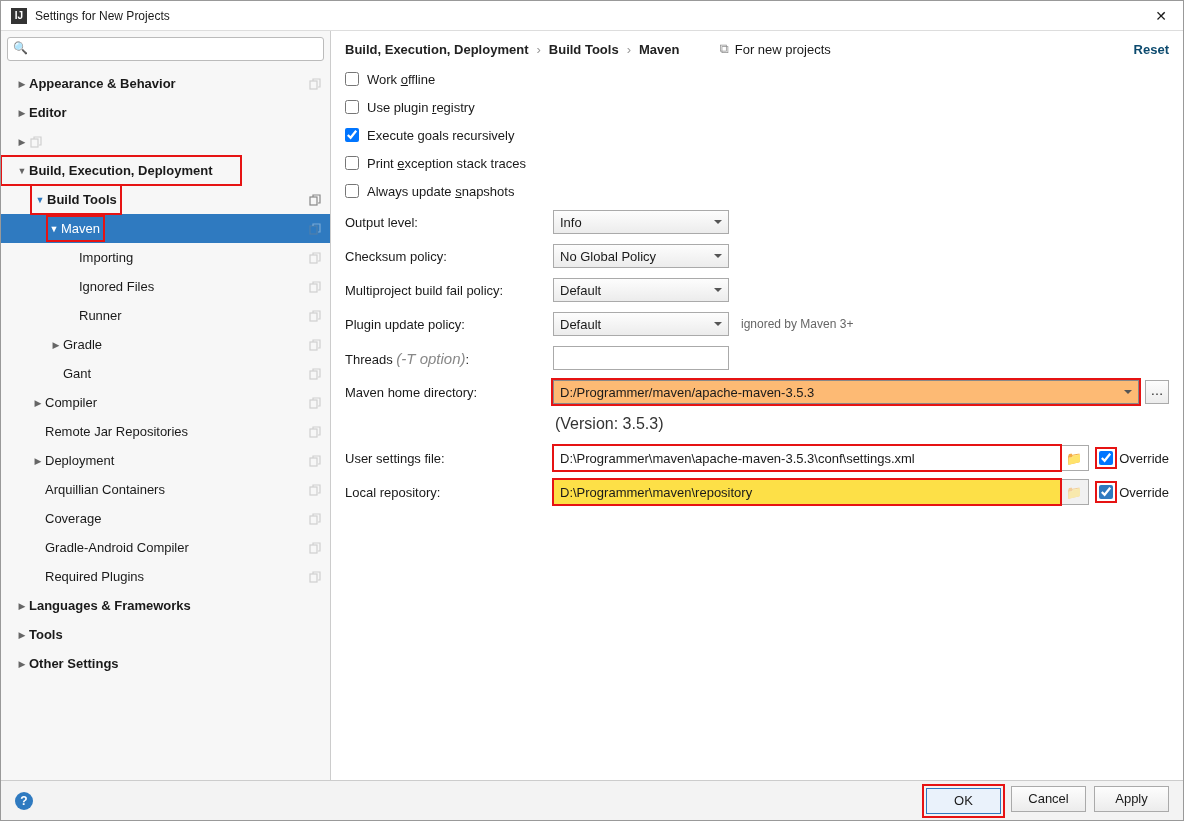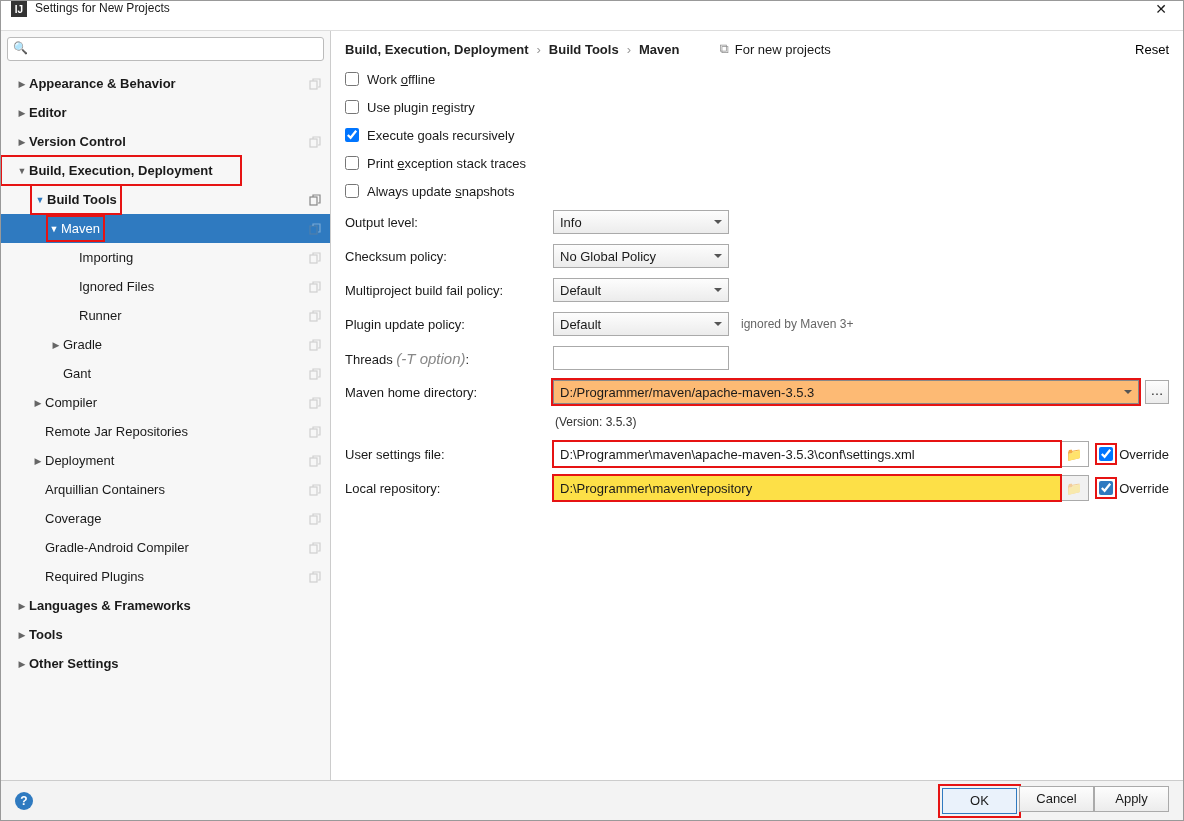--- a/index.html
+++ b/index.html
@@ -1,17 +1,17 @@
 <!DOCTYPE html>
 <html><head>
 <meta charset="utf-8">
 <style>
 *{box-sizing:border-box;margin:0;padding:0;font-family:"Segoe UI",Arial,sans-serif;font-size:13px;color:#1a1a1a}
 body{width:1184px;height:821px;background:#fff;border:1px solid #999;display:flex;flex-direction:column;overflow:hidden}
-.titlebar{height:30px;display:flex;align-items:flex-start;padding:0 10px;border-bottom:1px solid #ddd}
+.titlebar{height:30px;display:flex;align-items:center;padding:0 10px;border-bottom:1px solid #ddd}
 .titlebar .app-icon{width:16px;height:16px;background:#333;margin-right:8px;display:flex;align-items:center;justify-content:center;color:#fff;font-size:10px;font-weight:bold}
 .titlebar .title{flex:1;font-size:12px}
 .titlebar .close{font-size:14px;cursor:default;padding:0 6px}
 .body{flex:1;display:flex;overflow:hidden}
 .sidebar{width:330px;border-right:1px solid #ccc;background:#f7f7f7;display:flex;flex-direction:column}
 .search{margin:6px;position:relative}
 .search input{width:100%;height:24px;border:1px solid #bbb;border-radius:3px;padding:0 6px 0 26px;background:#fff}
 .search .mag{position:absolute;left:6px;top:4px;color:#888;font-size:12px}
 .tree{flex:1;overflow:auto;padding-top:2px}
 .node{display:flex;align-items:center;height:29px;padding-right:8px;cursor:default}
@@ -21,47 +21,47 @@
 .node.bold .label{font-weight:600}
 .node.selected{background:#2f7ac0}
 .node.selected .label,.node.selected .arrow{color:#fff}
 .node.selected .copy path{stroke:#fff}
 .redbox{outline:2px solid #e61313;outline-offset:-1px}
 .main{flex:1;display:flex;flex-direction:column;position:relative}
 .crumbbar{display:flex;align-items:center;padding:10px 14px 8px 14px}
 .crumbbar .crumb{font-weight:600;color:#222}
 .crumbbar .sep{margin:0 8px;color:#999}
 .crumbbar .hint{margin-left:40px;color:#999;display:flex;align-items:center;gap:6px}
-.crumbbar .reset{margin-left:auto;color:#000000;font-weight:400}
+.crumbbar .reset{margin-left:auto;color:#0c4a6e;font-weight:700}
 .form{padding:0 14px;flex:1;overflow:auto}
 .checkrow{display:flex;align-items:center;height:28px;gap:8px}
 .checkrow input[type=checkbox]{width:14px;height:14px}
 .fieldrow{display:flex;align-items:center;height:34px}
 .fieldrow .lbl{width:208px}
 .fieldrow .lbl .opt{color:#888;font-style:italic;font-size:15px}
 .combo{height:24px;width:176px;border:1px solid #aaa;background:linear-gradient(#fdfdfd,#ececec);display:flex;align-items:center;padding:8px 6px;position:relative}
 .combo::after{content:"";position:absolute;right:6px;top:9px;border:4px solid transparent;border-top-color:#555}
 .textin{height:24px;width:176px;border:1px solid #aaa;padding:0 6px;background:#fff}
 .note{margin-left:12px;color:#666;font-size:12px}
 .widecombo{flex:1;height:24px;border:1px solid #888;background:#fdba74;padding:0 6px;display:flex;align-items:center;position:relative}
 .widecombo::after{content:"";position:absolute;right:6px;top:9px;border:4px solid transparent;border-top-color:#555}
 .ellipsis{width:24px;height:24px;margin-left:6px;border:1px solid #aaa;background:linear-gradient(#fdfdfd,#ececec);text-align:center;line-height:20px}
-.version{margin-left:208px;color:#333;font-size:12px;padding:6px 0 8px 2px}
+.version{margin-left:208px;color:#333;font-size:16px;padding:6px 0 8px 2px}
 .pathrow{display:flex;align-items:center;height:34px}
 .pathrow .lbl{width:208px}
 .pathfield{flex:1;display:flex;align-items:center;height:26px;border:1px solid #aaa;background:#fff}
 .pathfield.greyed{background:#f1f1f1}
 .pathfield input{flex:1;border:none;padding:0 6px;background:transparent}
 .pathfield .folder{width:28px;text-align:center;color:#888}
 .override{display:flex;align-items:center;gap:4px;margin-left:8px}
 .override input{width:14px;height:14px}
 .redhi{outline:2px solid #e61313}
 .footer{height:40px;border-top:1px solid #ccc;display:flex;align-items:center;padding:0 14px;background:#f3f3f3}
 .helpicon{width:18px;height:18px;border-radius:50%;background:#2f7ac0;color:#fff;font-size:12px;font-weight:bold;display:flex;align-items:center;justify-content:center}
-.btns{margin-left:auto;display:flex;}
+.btns{margin-left:auto;display:flex;gap:8px}
 .btn{min-width:75px;height:26px;border:1px solid #aaa;background:linear-gradient(#fdfdfd,#ececec);display:flex;align-items:center;justify-content:center;cursor:default}
 .btn.primary{border:1px solid #2f7ac0;background:#eaf2fb}
 svg.copy{fill:none;stroke:#888;stroke-width:1.2}
 u{text-decoration:underline}
 </style>
 </head>
 <body>
 
 <div class="titlebar">
   <div class="app-icon">IJ</div>
@@ -83,21 +83,20 @@
             <rect x="2" y="4" width="7" height="8"></rect>
             <path d="M5 4V2h7v8h-2"></path>
           </svg>
         </div>
       <div class="node bold" style="padding-left:14px">
           <span class="arrow">▶</span>
           <span class="label">Editor</span>
         </div>
       <div class="node bold" style="padding-left:14px">
           <span class="arrow">▶</span>
-          <span class="label">Version Control</span>
           <svg class="copy" width="14" height="14">
             <rect x="2" y="4" width="7" height="8"></rect>
             <path d="M5 4V2h7v8h-2"></path>
           </svg>
         </div>
       <div style="display:inline-block" class="redbox">
         <div class="node bold" style="padding-left:14px;width:240px">
             <span class="arrow">▼</span>
             <span class="label">Build, Execution, Deployment</span>
           </div>

